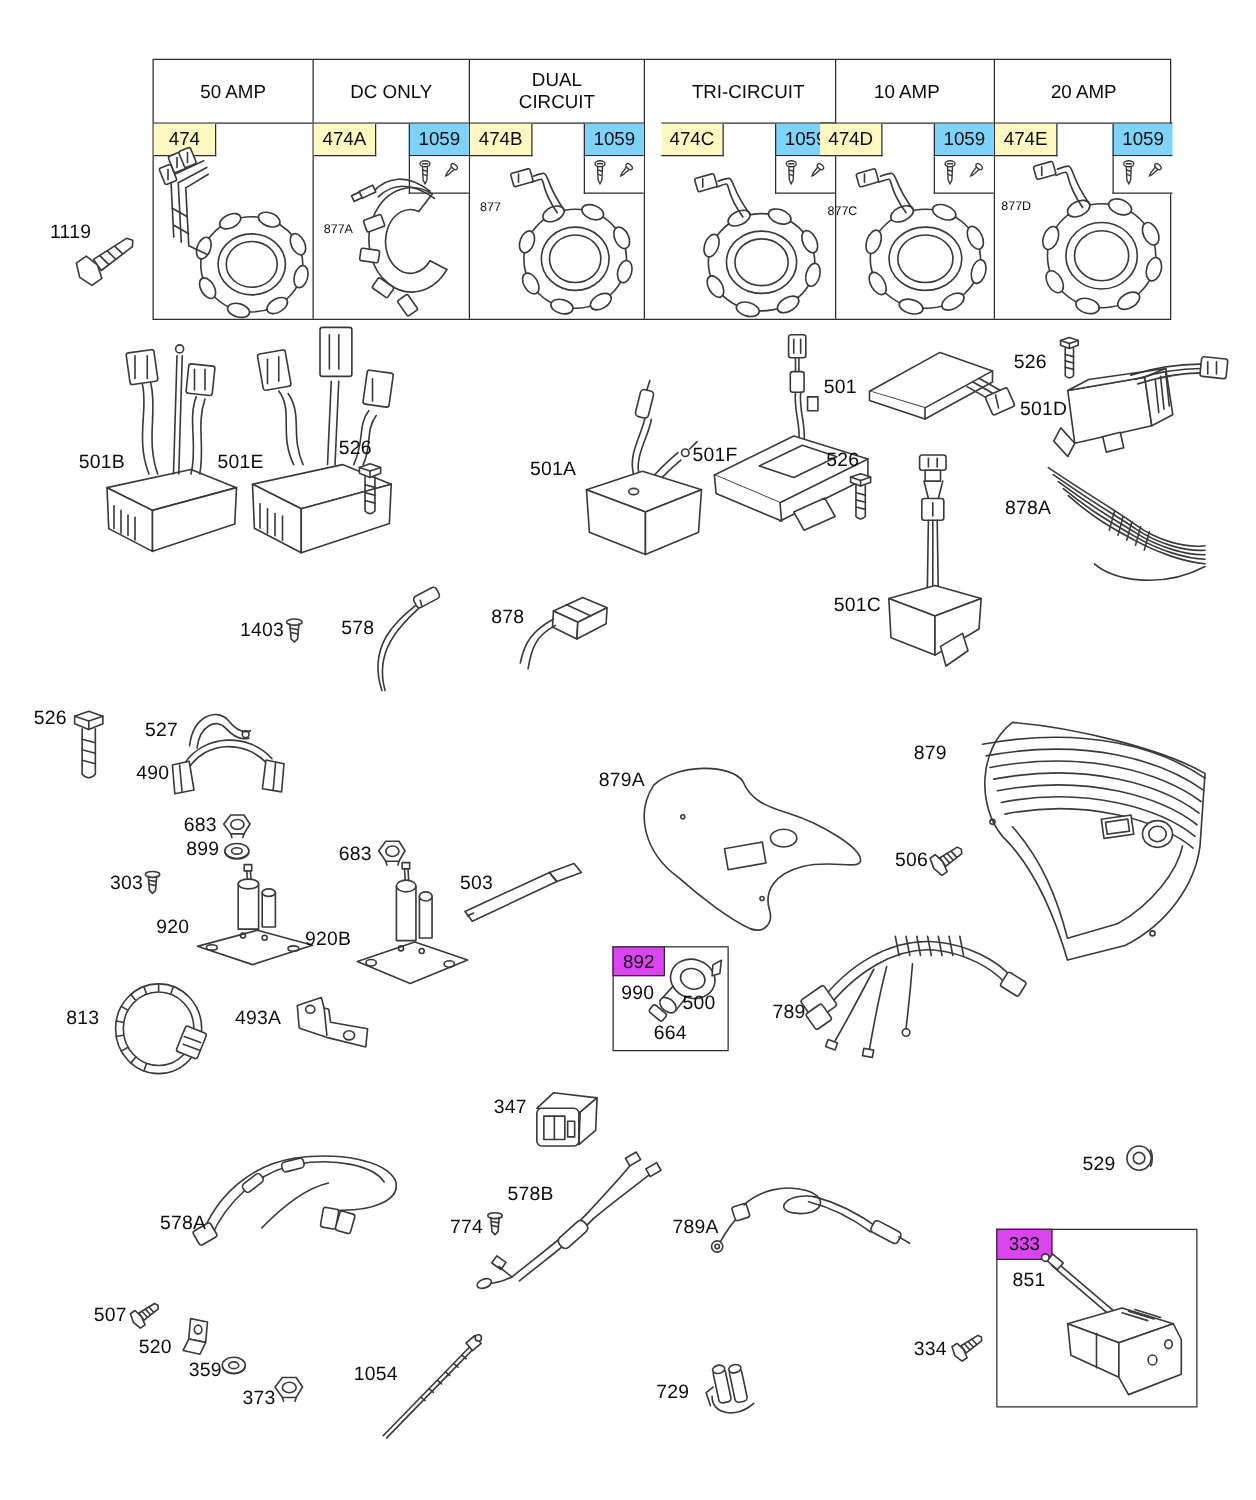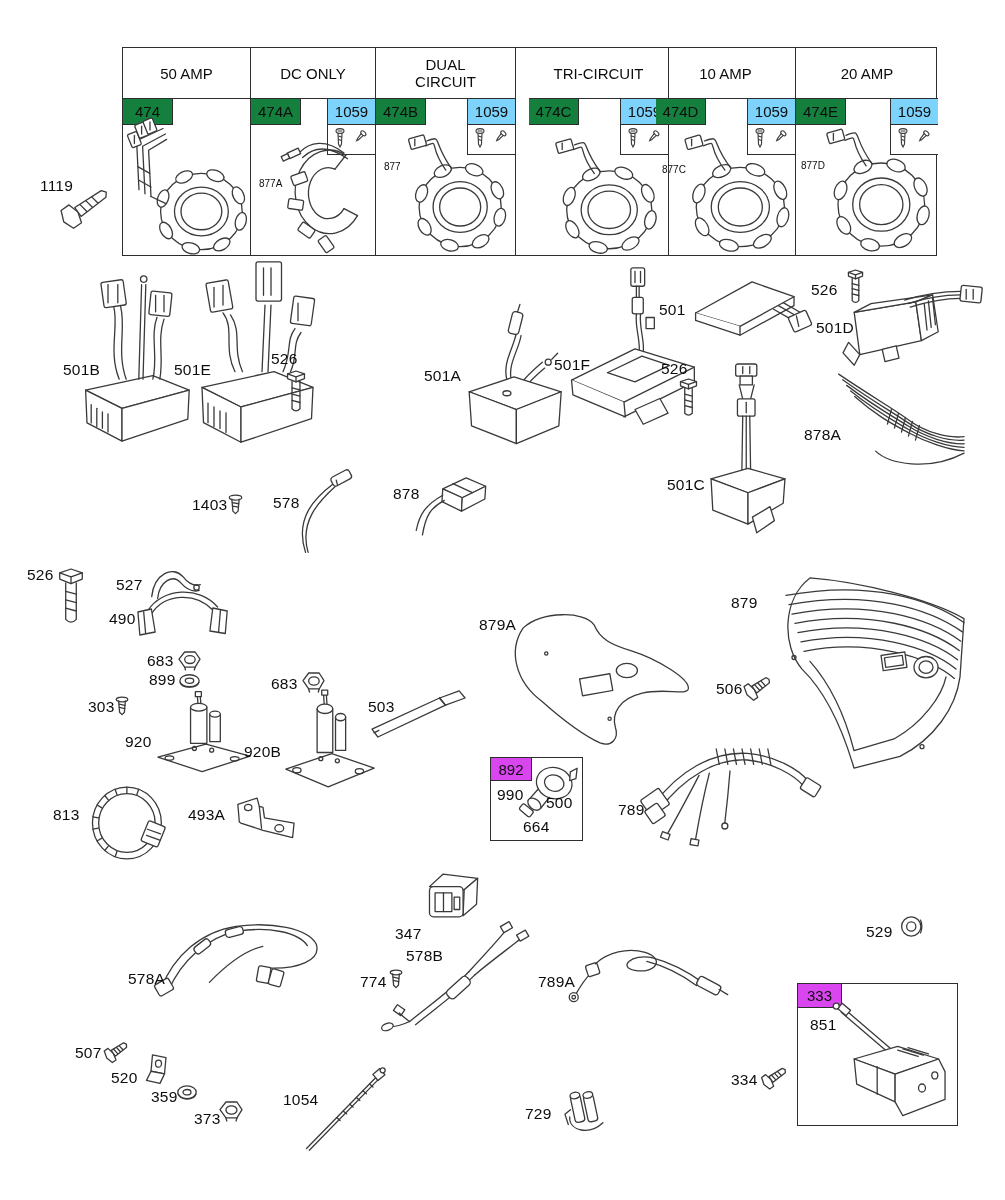--- a/index.html
+++ b/index.html
@@ -9,21 +9,21 @@
          font-family:"Liberation Sans",sans-serif;color:#0d0d0d}
   .lbl{position:absolute;font-size:15.5px;letter-spacing:.2px;white-space:nowrap;line-height:18px}
   .alt-table{position:absolute;border:1.5px solid #2d2d2d}
   .tcol{position:absolute;top:0;height:100%;border-right:1.5px solid #2d2d2d}
   .tcol.last{border-right:none}
   .thead{display:flex;align-items:center;justify-content:center;text-align:center;
          font-size:15px;line-height:17px;border-bottom:1.5px solid #2d2d2d;white-space:pre-line}
   .tbdy{position:absolute;left:0;right:0;bottom:0}
   .pbox{position:absolute;left:0;top:0;width:50px;height:26px;border-right:1.5px solid #2d2d2d;
         border-bottom:1.5px solid #2d2d2d;display:flex;align-items:center;justify-content:center;
-        font-size:15px;background:#15803d}
+        font-size:15px;background:#fef9c3}
   .hwbox{position:absolute;right:0;top:0;width:48px;height:26px;border-left:1.5px solid #2d2d2d;
         border-bottom:1.5px solid #2d2d2d;display:flex;align-items:center;justify-content:center;
         font-size:15px;background:#7dd3fc}
   .hwicons{position:absolute;right:0;top:26px;width:48px;height:30px;border-left:1.5px solid #2d2d2d;
         border-bottom:1.5px solid #2d2d2d;background:#fff}
   .comp{position:absolute;font-size:10px;white-space:nowrap}
   .glyph{position:absolute}
   .glyph svg,.hwicons svg,.leads svg{overflow:visible;display:block}
   .gbox{position:absolute;border:1.5px solid #2d2d2d;background:#fff}
   .gtag{position:absolute;left:-1px;top:-1px;border:1.5px solid #2d2d2d;display:flex;
@@ -484,21 +484,21 @@
           <path d="M 18.64 26.56 C 39.6 45.120000000000005 55.44 53.44 72.60000000000001 62.72 S 112.2 79.84 128.04 80.96000000000001"></path>
           <line x1="55.44" y1="39.52" x2="51.44" y2="54.08"></line>
           <line x1="62.44" y1="43.52" x2="58.44" y2="58.08"></line>
           <line x1="69.44" y1="47.52" x2="65.44" y2="62.08"></line>
           <line x1="76.44" y1="51.52" x2="72.44" y2="66.08"></line>
           <line x1="83.44" y1="55.52" x2="79.44" y2="70.08"></line>
           <path d="M 128.04 83.2 C 92.39999999999999 101.92 52.800000000000004 93.60000000000001 39.6 81.12"></path>
         </g>
       </svg>
     </div>
-    <div class="lbl" style="left:804px;top:426px;">878A</div>
+    <div class="lbl" style="left:804px;top:398px;">878A</div>
     <div class="glyph" style="left:704px;top:364px;width:88px;height:174px;">
       <svg width="88" height="174" viewBox="0 0 88 174">
         <g fill="none" stroke="#3a3a3a" stroke-width="1.3" stroke-linecap="round" stroke-linejoin="round">
           <rect x="31.68" y="0" width="21.119999999999997" height="12.180000000000001" rx="2" fill="#fff"></rect>
           <line x1="38.72" y1="2.61" x2="38.72" y2="9.57"></line>
           <line x1="45.760000000000005" y1="2.61" x2="45.760000000000005" y2="9.57"></line>
           <rect x="36.08" y="12.180000000000001" width="12.32" height="8.700000000000001" fill="#fff"></rect>
           <line x1="35.2" y1="20.88" x2="38.72" y2="34.800000000000004"></line>
           <line x1="50.16" y1="20.88" x2="46.64" y2="34.800000000000004"></line>
           <rect x="33.44" y="34.800000000000004" width="17.6" height="17.400000000000002" rx="2" fill="#fff"></rect>
@@ -787,21 +787,21 @@
         <g fill="none" stroke="#3a3a3a" stroke-width="1.3" stroke-linecap="round" stroke-linejoin="round">
           <polygon points="4.48,16.64 17.92,4.16 52.64,8.32 39.199999999999996,19.76" fill="#fff"></polygon>
           <polygon points="39.199999999999996,19.76 52.64,8.32 51.52,34.32 38.080000000000005,45.76" fill="#fff"></polygon>
           <rect x="4.48" y="16.64" width="33.6" height="30.159999999999997" rx="4" fill="#fff"></rect>
           <rect x="10.08" y="22.88" width="16.8" height="18.72" fill="#fff"></rect>
           <line x1="18.48" y1="22.88" x2="18.48" y2="41.6"></line>
           <rect x="29.12" y="27.04" width="5.6000000000000005" height="12.48" fill="#fff"></rect>
         </g>
       </svg>
     </div>
-    <div class="lbl" style="left:395px;top:877px;margin-top:48px;">347</div>
+    <div class="lbl" style="left:395px;top:877px;">347</div>
     <div class="glyph" style="left:900px;top:915px;width:25px;height:23px;">
       <svg width="25" height="23" viewBox="0 0 25 23">
         <g fill="none" stroke="#3a3a3a" stroke-width="1.3" stroke-linecap="round" stroke-linejoin="round">
           <circle cx="11.25" cy="11.5" r="9.66" fill="#fff"></circle>
           <circle cx="11.25" cy="11.5" r="4.6000000000000005"></circle>
           <path d="M 20.5 5.06 a 4 8.74 0 0 1 0 12.88"></path>
         </g>
       </svg>
     </div>
     <div class="lbl" style="left:866px;top:923px;">529</div>

